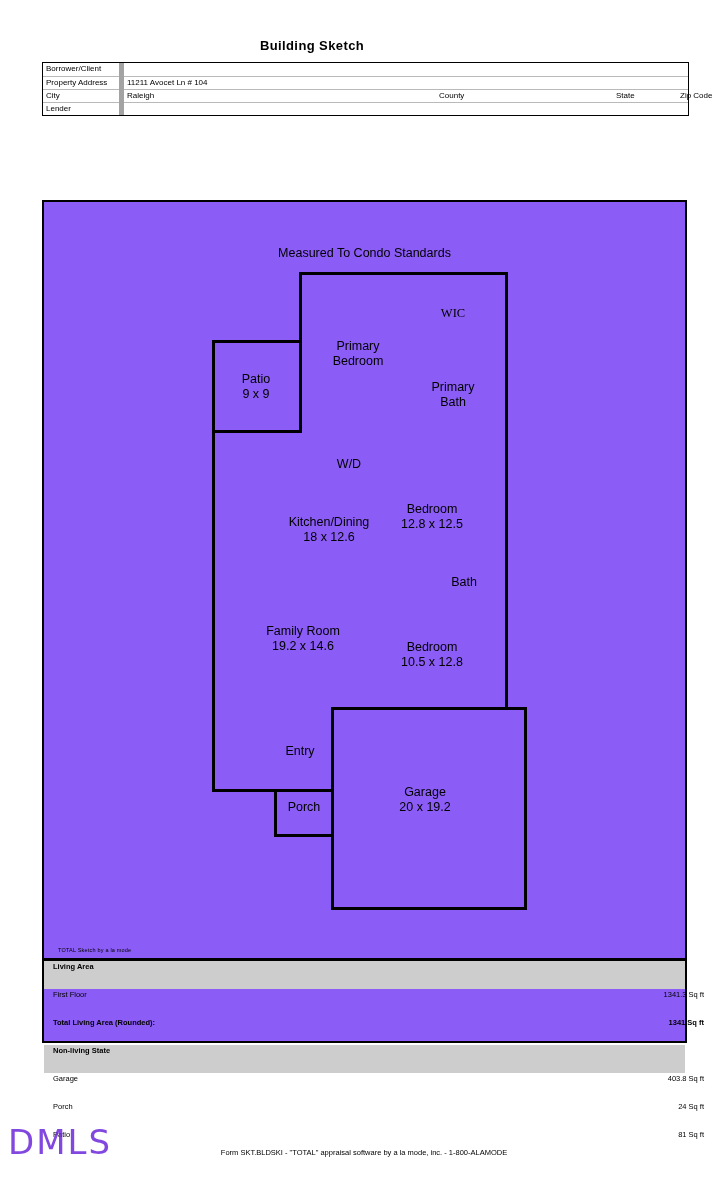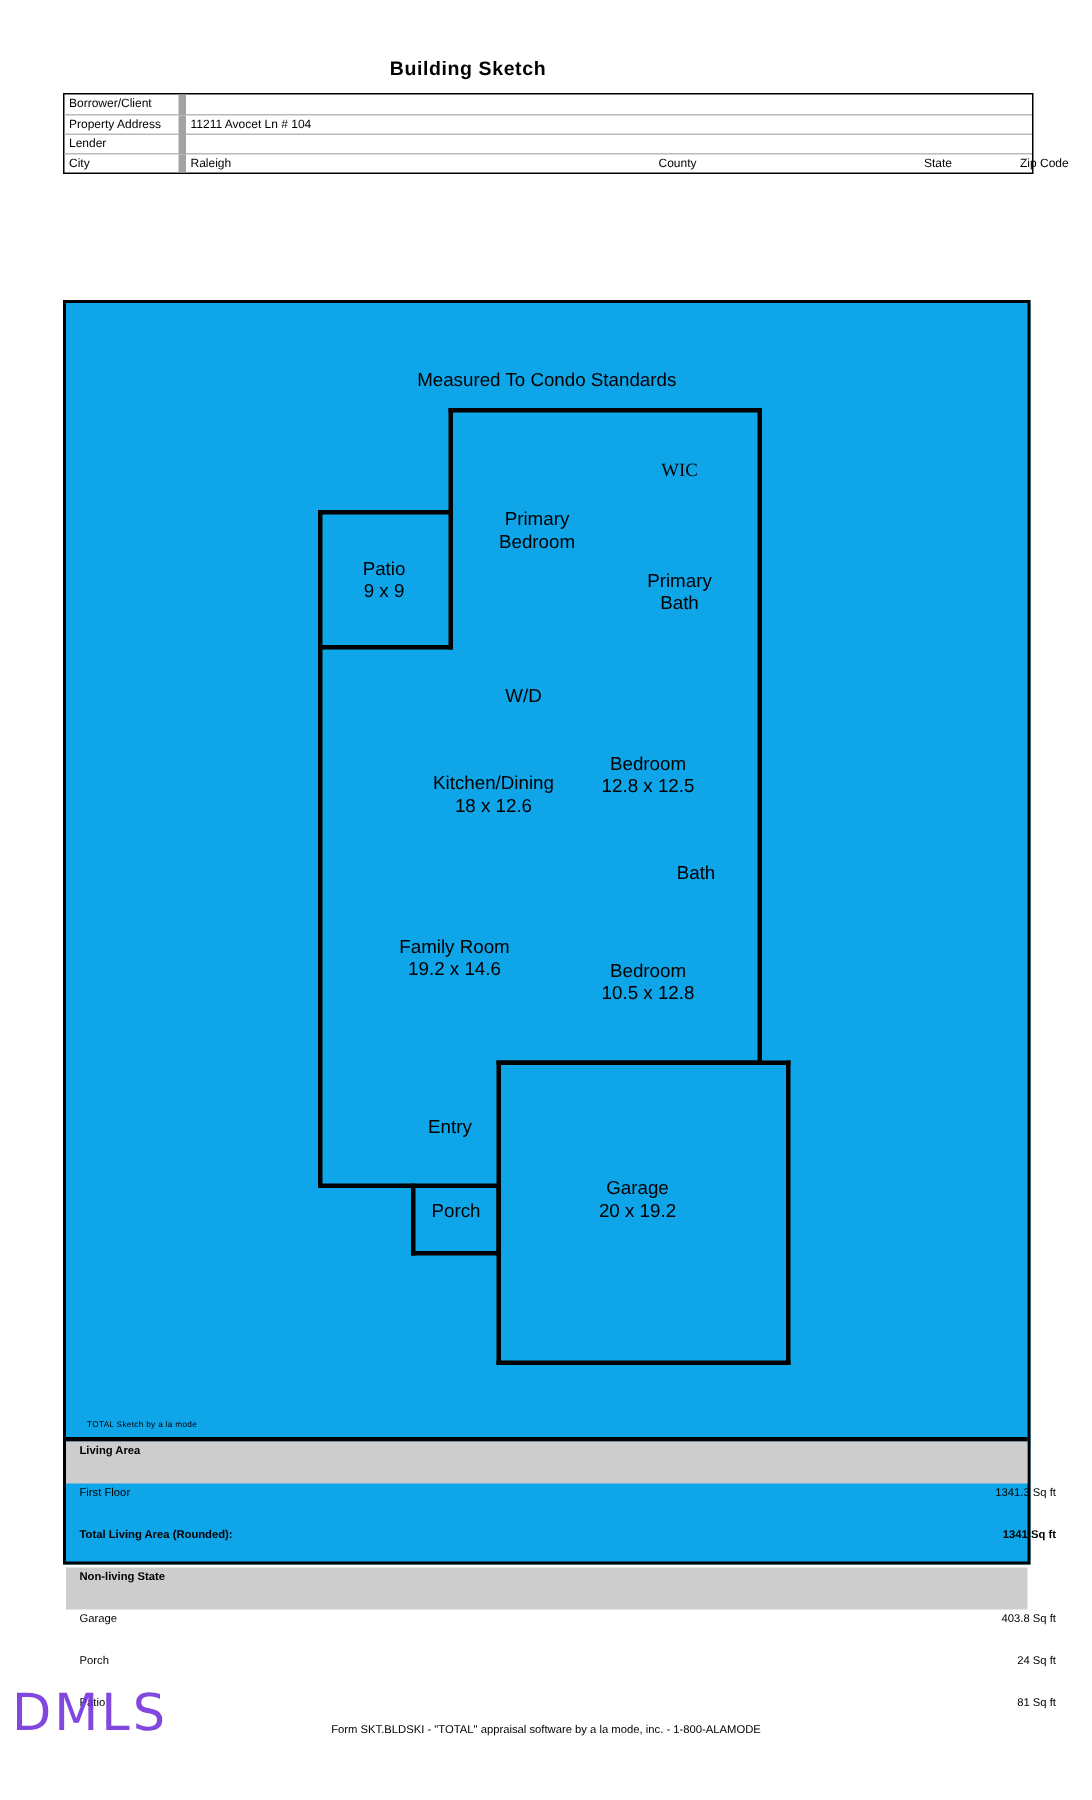--- a/index.html
+++ b/index.html
@@ -67,21 +67,21 @@
   .rel-row { position: relative; }
 
   
   .sketch-frame {
     position: absolute;
     left: 42px; top: 200px;
     width: 645px;
     height: 843px;
     border: 2.5px solid #000;
     box-sizing: border-box;
-    background: #0ea5e9;
+    background: #8b5cf6;
   }
 
   .measured-note {
     position: absolute;
     left: 0; top: 44px;
     width: 100%;
     text-align: center;
     font-size: 12.5px;
   }
 
@@ -185,32 +185,32 @@
     <tbody>
         <tr>
       <td class="lbl-cell">Borrower/Client</td>
       <td class="val-cell"></td>
     </tr>
     <tr>
       <td class="lbl-cell">Property Address</td>
       <td class="val-cell">11211 Avocet Ln # 104</td>
     </tr>
     <tr>
-      <td class="lbl-cell">Lender</td>
-      <td class="val-cell"></td>
-    </tr>
-    <tr>
       <td class="lbl-cell">City</td>
       <td class="val-cell rel-row">
         <span>Raleigh</span>
         <span class="sub-lbl pos-county">County</span>
         <span class="sub-lbl pos-state">State</span>
         <span class="sub-lbl pos-zip">Zip Code</span>
       </td>
     </tr>
+    <tr>
+      <td class="lbl-cell">Lender</td>
+      <td class="val-cell"></td>
+    </tr>
   </tbody>
     </table>
 </div>
 
 <div class="sketch-frame">
 
   <div class="measured-note">Measured To Condo Standards</div>
 
   <div class="plan">
 

